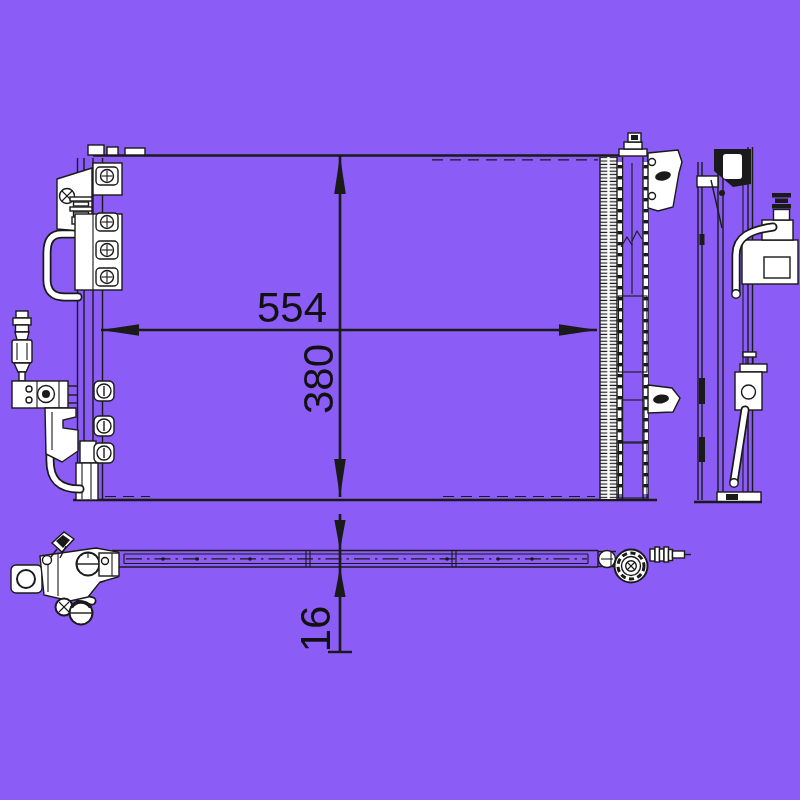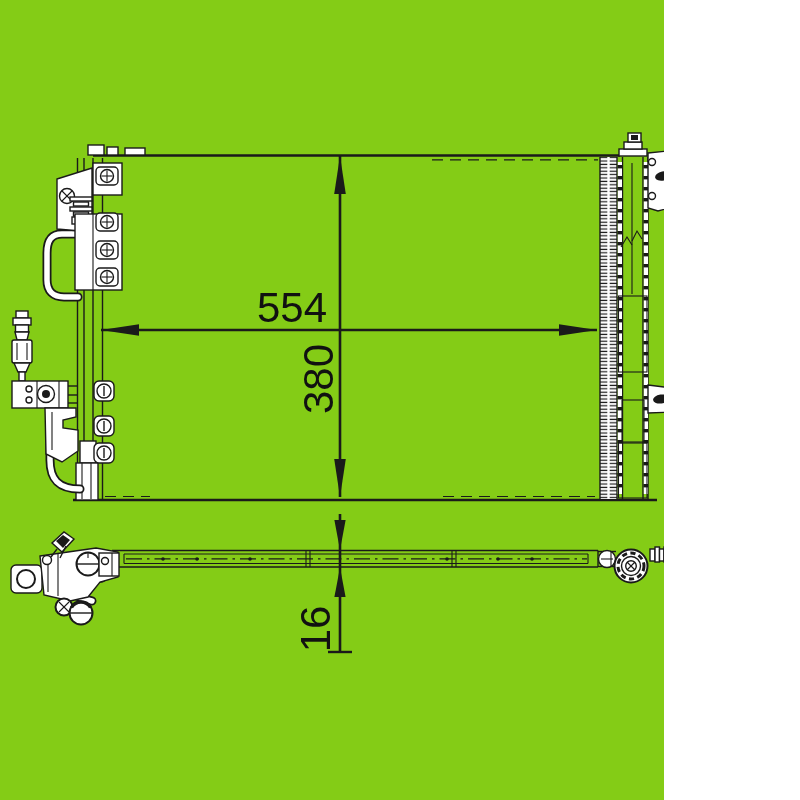--- a/index.html
+++ b/index.html
@@ -1,16 +1,16 @@
 <!DOCTYPE html>
 <html><head>
 <meta charset="utf-8">
 <style>
   html,body{margin:0;padding:0;background:#ffffff;}
-  #stage{position:relative;width:664px;height:800px;background:#84cc16;overflow:hidden;}
+  #stage{position:relative;width:800px;height:800px;background:#8b5cf6;overflow:hidden;}
   svg{display:block;}
   .ln   {stroke:#1a1a1a;stroke-width:1.4;fill:none;}
   .thin {stroke:#1a1a1a;stroke-width:1.1;fill:none;}
   .ln2  {stroke:#1a1a1a;stroke-width:2.4;fill:none;}
   .edge {stroke:#1a1a1a;stroke-width:2.7;fill:none;}
   .dash {stroke:#1a1a1a;stroke-width:1.2;fill:none;stroke-dasharray:11 7;}
   .fillb{fill:#1a1a1a;stroke:none;}
   .wfill{fill:#ffffff;stroke:#1a1a1a;stroke-width:1.4;}
   .wfill2{fill:#ffffff;stroke:#1a1a1a;stroke-width:2;}
   .pipe-o{stroke:#1a1a1a;stroke-width:9;fill:none;stroke-linecap:round;}

